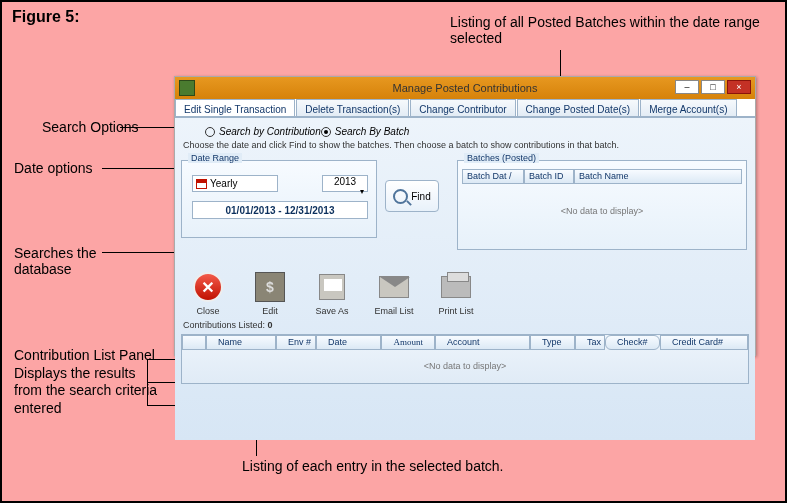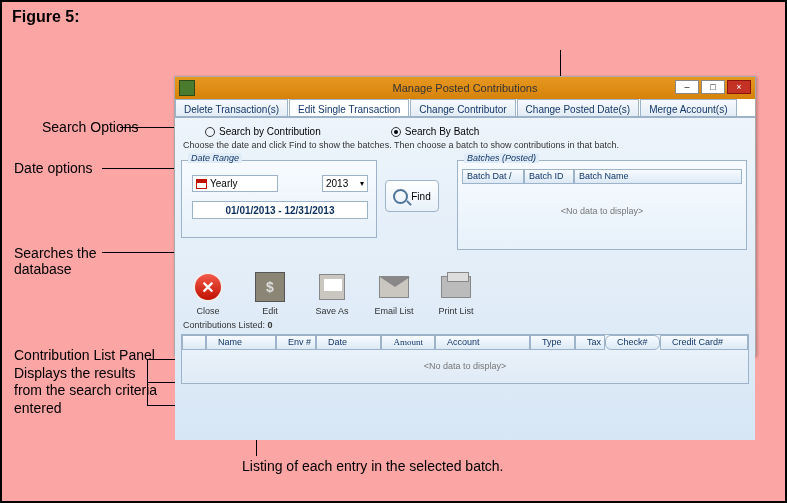--- a/index.html
+++ b/index.html
@@ -35,31 +35,32 @@
   .tab {
     padding:2px 8px 0 8px; border:1px solid #9db3c9; border-bottom:none;
     background:linear-gradient(#f6f9fc,#e3ecf5); color:#13386a; display:flex; align-items:center;
     margin-right:1px;
   }
   .tab.active { background:#fff; }
   .body {
     background:linear-gradient(#edf4fb,#d7e6f5); height:323px; position:relative; border-top:1px solid #9db3c9;
   }
   .radio-row {
-    position:absolute; left:30px; top:8px; display:flex; gap:70px; font-size:10px;
+    position:absolute; left:30px; top:8px; display:flex; font-size:10px;
     align-items:center;
+    font-style:italic;
   }
   .radio { width:10px;height:10px;border:1px solid #333;border-radius:50%;display:inline-block;margin-right:4px;vertical-align:middle;position:relative; }
   .radio.sel::after{content:"";position:absolute;width:4px;height:4px;background:#000;border-radius:50%;left:2px;top:2px;}
   .instrtext{position:absolute;left:8px;top:22px;font-size:9px;color:#333;}
   .fieldset {
     position:absolute; border:1px solid #9db3c9; background:linear-gradient(#f7fbff,#e7f1fa);
   }
   .fieldset .legend {
-    position:absolute; top:-8px; left:6px; font-size:9px; background:#e0ecf7; color:#13386a; padding:0 3px;font-style:italic;
+    position:absolute; top:-8px; left:6px; font-size:9px; background:#e0ecf7; color:#13386a; padding:0 3px;
   }
   .daterange { left:6px; top:42px; width:196px; height:78px; }
   .combo {
     position:absolute; border:1px solid #9db3c9; background:#fff; font-size:10px; display:flex;
     align-items:center; padding:0 3px; height:17px;
   }
   .combo .chev { margin-left:auto; font-size:8px; }
   .datebar {
     position:absolute; left:10px; top:40px; width:176px; height:18px; border:1px solid #9db3c9;
     background:#fff; font-size:10px; color:#0b2f5c; display:flex;
@@ -102,20 +103,21 @@
   .printer::after{content:"";position:absolute;left:5px;top:-5px;width:20px;height:8px;background:#ddd;border:1px solid #888;}
   .cal{width:11px;height:10px;border:1px solid #c01100;position:relative;display:inline-block;margin-right:3px;}
   .cal::before{content:"";position:absolute;left:0;top:0;right:0;height:3px;background:#c01100;}
 </style>
 </head>
 <body>
 
 <div class="page">
   <div class="fig-title">Figure 5:</div>
 
+  <div class="caption" style="left:448px; top:12px; width:320px;">Listing of all Posted Batches within the date range selected</div>
   <div class="caption" style="left:12px; top:117px;margin-left:28px;">Search Options</div>
   <div class="caption" style="left:12px; top:158px;">Date options</div>
   <div class="caption" style="left:12px; top:243px; width:120px;">Searches the database</div>
   <div class="caption" style="left:12px; top:345px; width:150px; line-height:1.25;">Contribution List Panel Displays the results from the search criteria entered</div>
   <div class="caption" style="left:240px; top:456px;">Listing of each entry in the selected batch.</div>
 
   <div class="line" style="left:558px; top:48px; width:1px; height:80px;"></div>
   <div class="line" style="left:118px; top:125px; width:80px; height:1px;"></div>
   <div class="line" style="left:100px; top:166px; width:76px; height:1px;"></div>
   <div class="line" style="left:405px; top:172px; width:1px; height:78px;"></div>
@@ -130,41 +132,41 @@
     <div class="titlebar">
       <span class="titleicon"></span>
       <span class="titletext">Manage Posted Contributions</span>
       <div class="winbtns">
         <div class="winbtn">–</div>
         <div class="winbtn">□</div>
         <div class="winbtn close-b">×</div>
       </div>
     </div>
     <div class="tabsrow">
+      <div class="tab active">Edit Single Transaction</div>
       <div class="tab">Delete Transaction(s)</div>
-      <div class="tab active">Edit Single Transaction</div>
       <div class="tab">Change Contributor</div>
       <div class="tab">Change Posted Date(s)</div>
       <div class="tab">Merge Account(s)</div>
     </div>
 
     <div class="body">
       <div class="radio-row">
         <label><span class="radio"></span><span>Search by Contribution</span></label>
         <label><span class="radio sel"></span><span>Search By Batch</span></label>
       </div>
       <div class="instrtext">Choose the date and click Find to show the batches. Then choose a batch to show contributions in that batch.</div>
 
       <div class="fieldset daterange">
         <div class="legend">Date Range</div>
         <div class="combo" style="left:10px; top:14px; width:86px;">
           <span class="cal"></span>
           <span>Yearly</span>
         </div>
-        <div class="combo" style="left:140px; top:14px; width:46px;">
+        <div class="combo" style="left:140px; top:14px; width:46px;flex-direction:column;">
           <span>2013</span>
           <span class="chev">▾</span>
         </div>
         <div class="datebar">01/01/2013 - 12/31/2013</div>
       </div>
 
       <div class="findbtn">
         <span class="mag"></span>
         <span>Find</span>
       </div>

